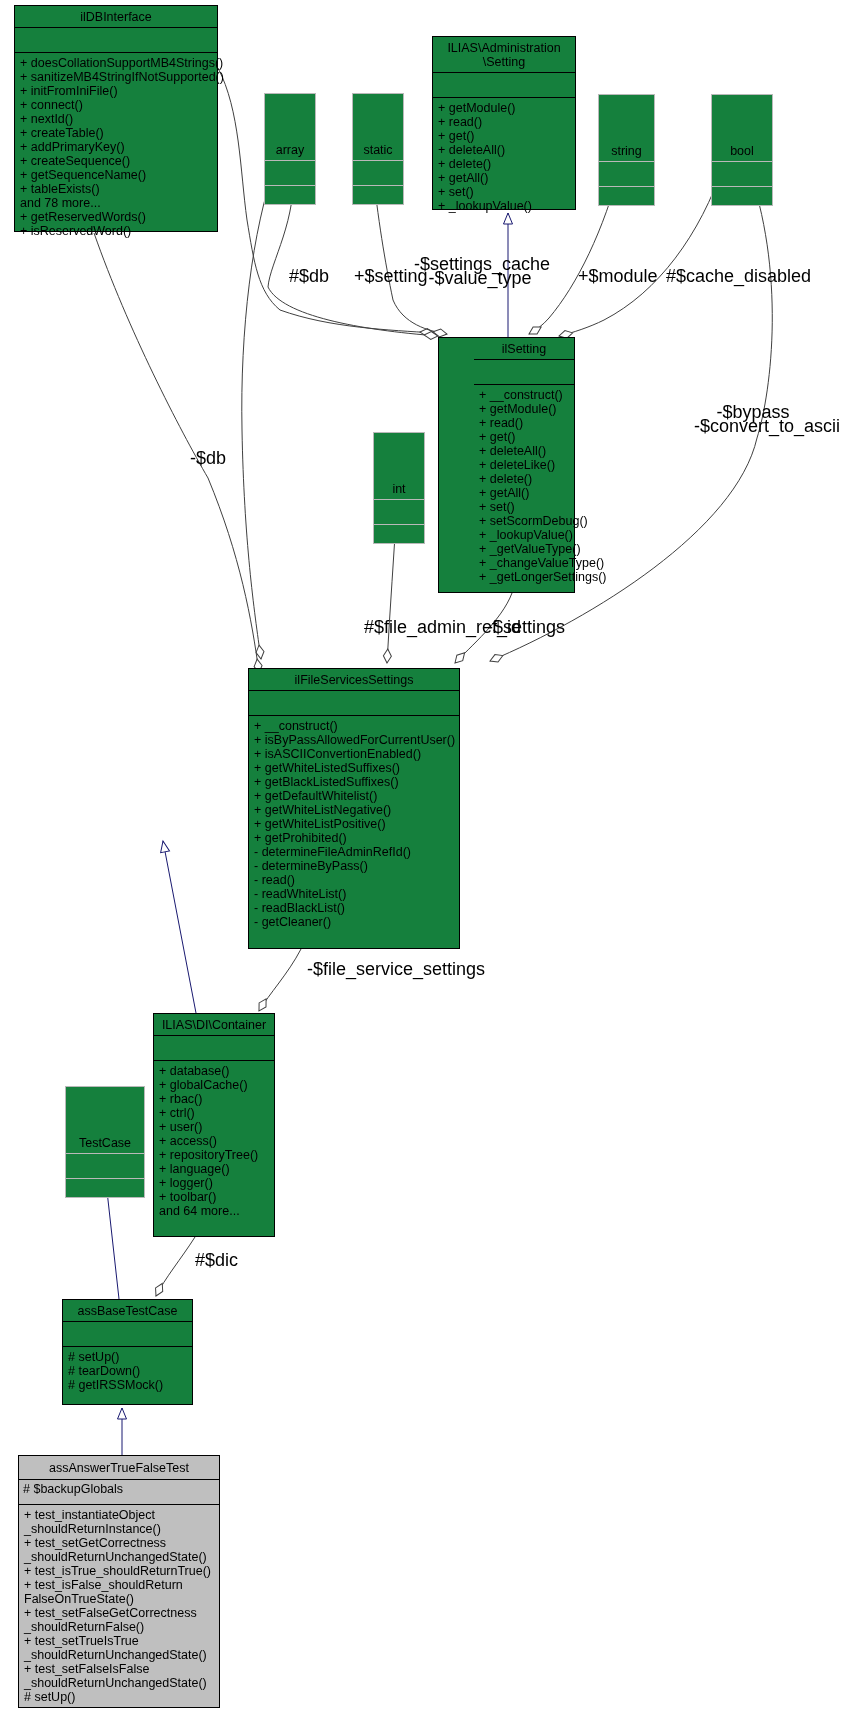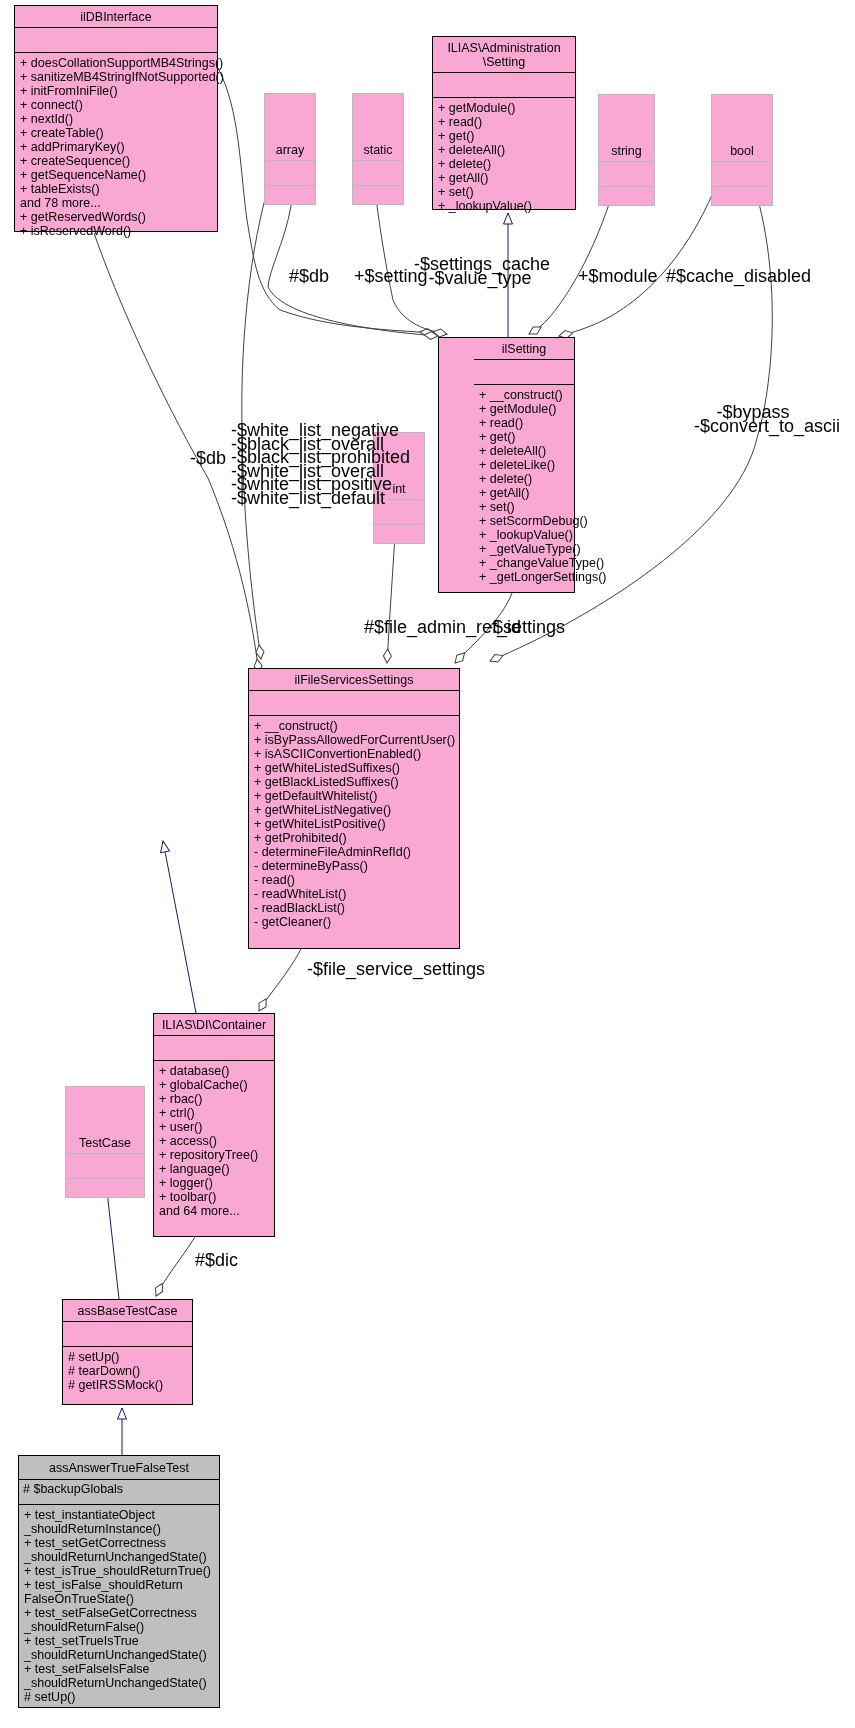--- a/index.html
+++ b/index.html
@@ -1,19 +1,19 @@
 <!DOCTYPE html>
 <html><head>
 <meta charset="utf-8">
 <style>
   html,body{margin:0;padding:0;background:#ffffff;}
   #canvas{position:relative;width:855px;height:1728px;background:#ffffff;overflow:hidden;
           font-family:"Liberation Sans",sans-serif;color:#000;}
   #edges{position:absolute;left:0;top:0;width:855px;height:1728px;pointer-events:none;}
-  .node{position:absolute;background:#f9a8d4;border:1px solid #000;font-size:12.5px;box-sizing:border-box;}
+  .node{position:absolute;background:#15803d;border:1px solid #000;font-size:12.5px;box-sizing:border-box;}
   .node .title{text-align:center;padding:4px 3px 3px 3px;border-bottom:1px solid #000;}
   .title-line{line-height:14px;white-space:nowrap;}
   .node .attrs{min-height:20px;border-bottom:1px solid #000;padding:2px 4px;}
   .node .methods{padding:3px 4px 3px 5px;}
   .member-line{line-height:14px;white-space:nowrap;}
   .node.type{border-color:#b9b9b9;}
   .node.type .title{border-bottom:1px solid #b9b9b9;padding:4px 2px 3px 2px;margin-top:45px;}
   .node.type .attrs{height:17px;border-bottom:1px solid #b9b9b9;}
   .node.type .bottomrow{height:18px;}
   .node.focus{background:#bfbfbf;}
@@ -250,28 +250,20 @@
   </div>
 
   <div class="edge-label" style="left:263px;top:270px;">#$db</div>
   <div class="edge-label" style="left:328px;top:270px;">+$setting</div>
   <div class="edge-label center" style="left:388px;top:258px;width:132px;">
       <div class="edge-label-line">-$settings_cache</div>
       <div class="edge-label-line">-$value_type</div>
     </div>
   <div class="edge-label" style="left:552px;top:270px;">+$module</div>
   <div class="edge-label" style="left:640px;top:270px;">#$cache_disabled</div>
-  <div class="edge-label center" style="left:205px;top:424px;width:138px;">
-      <div class="edge-label-line">-$white_list_negative</div>
-      <div class="edge-label-line">-$black_list_overall</div>
-      <div class="edge-label-line">-$black_list_prohibited</div>
-      <div class="edge-label-line">-$white_list_overall</div>
-      <div class="edge-label-line">-$white_list_positive</div>
-      <div class="edge-label-line">-$white_list_default</div>
-    </div>
   <div class="edge-label" style="left:164px;top:452px;">-$db</div>
   <div class="edge-label center" style="left:668px;top:406px;width:118px;">
       <div class="edge-label-line">-$bypass</div>
       <div class="edge-label-line">-$convert_to_ascii</div>
     </div>
   <div class="edge-label" style="left:338px;top:621px;">#$file_admin_ref_id</div>
   <div class="edge-label" style="left:461px;top:621px;">-$settings</div>
   <div class="edge-label" style="left:281px;top:963px;">-$file_service_settings</div>
   <div class="edge-label" style="left:169px;top:1254px;">#$dic</div>
 

